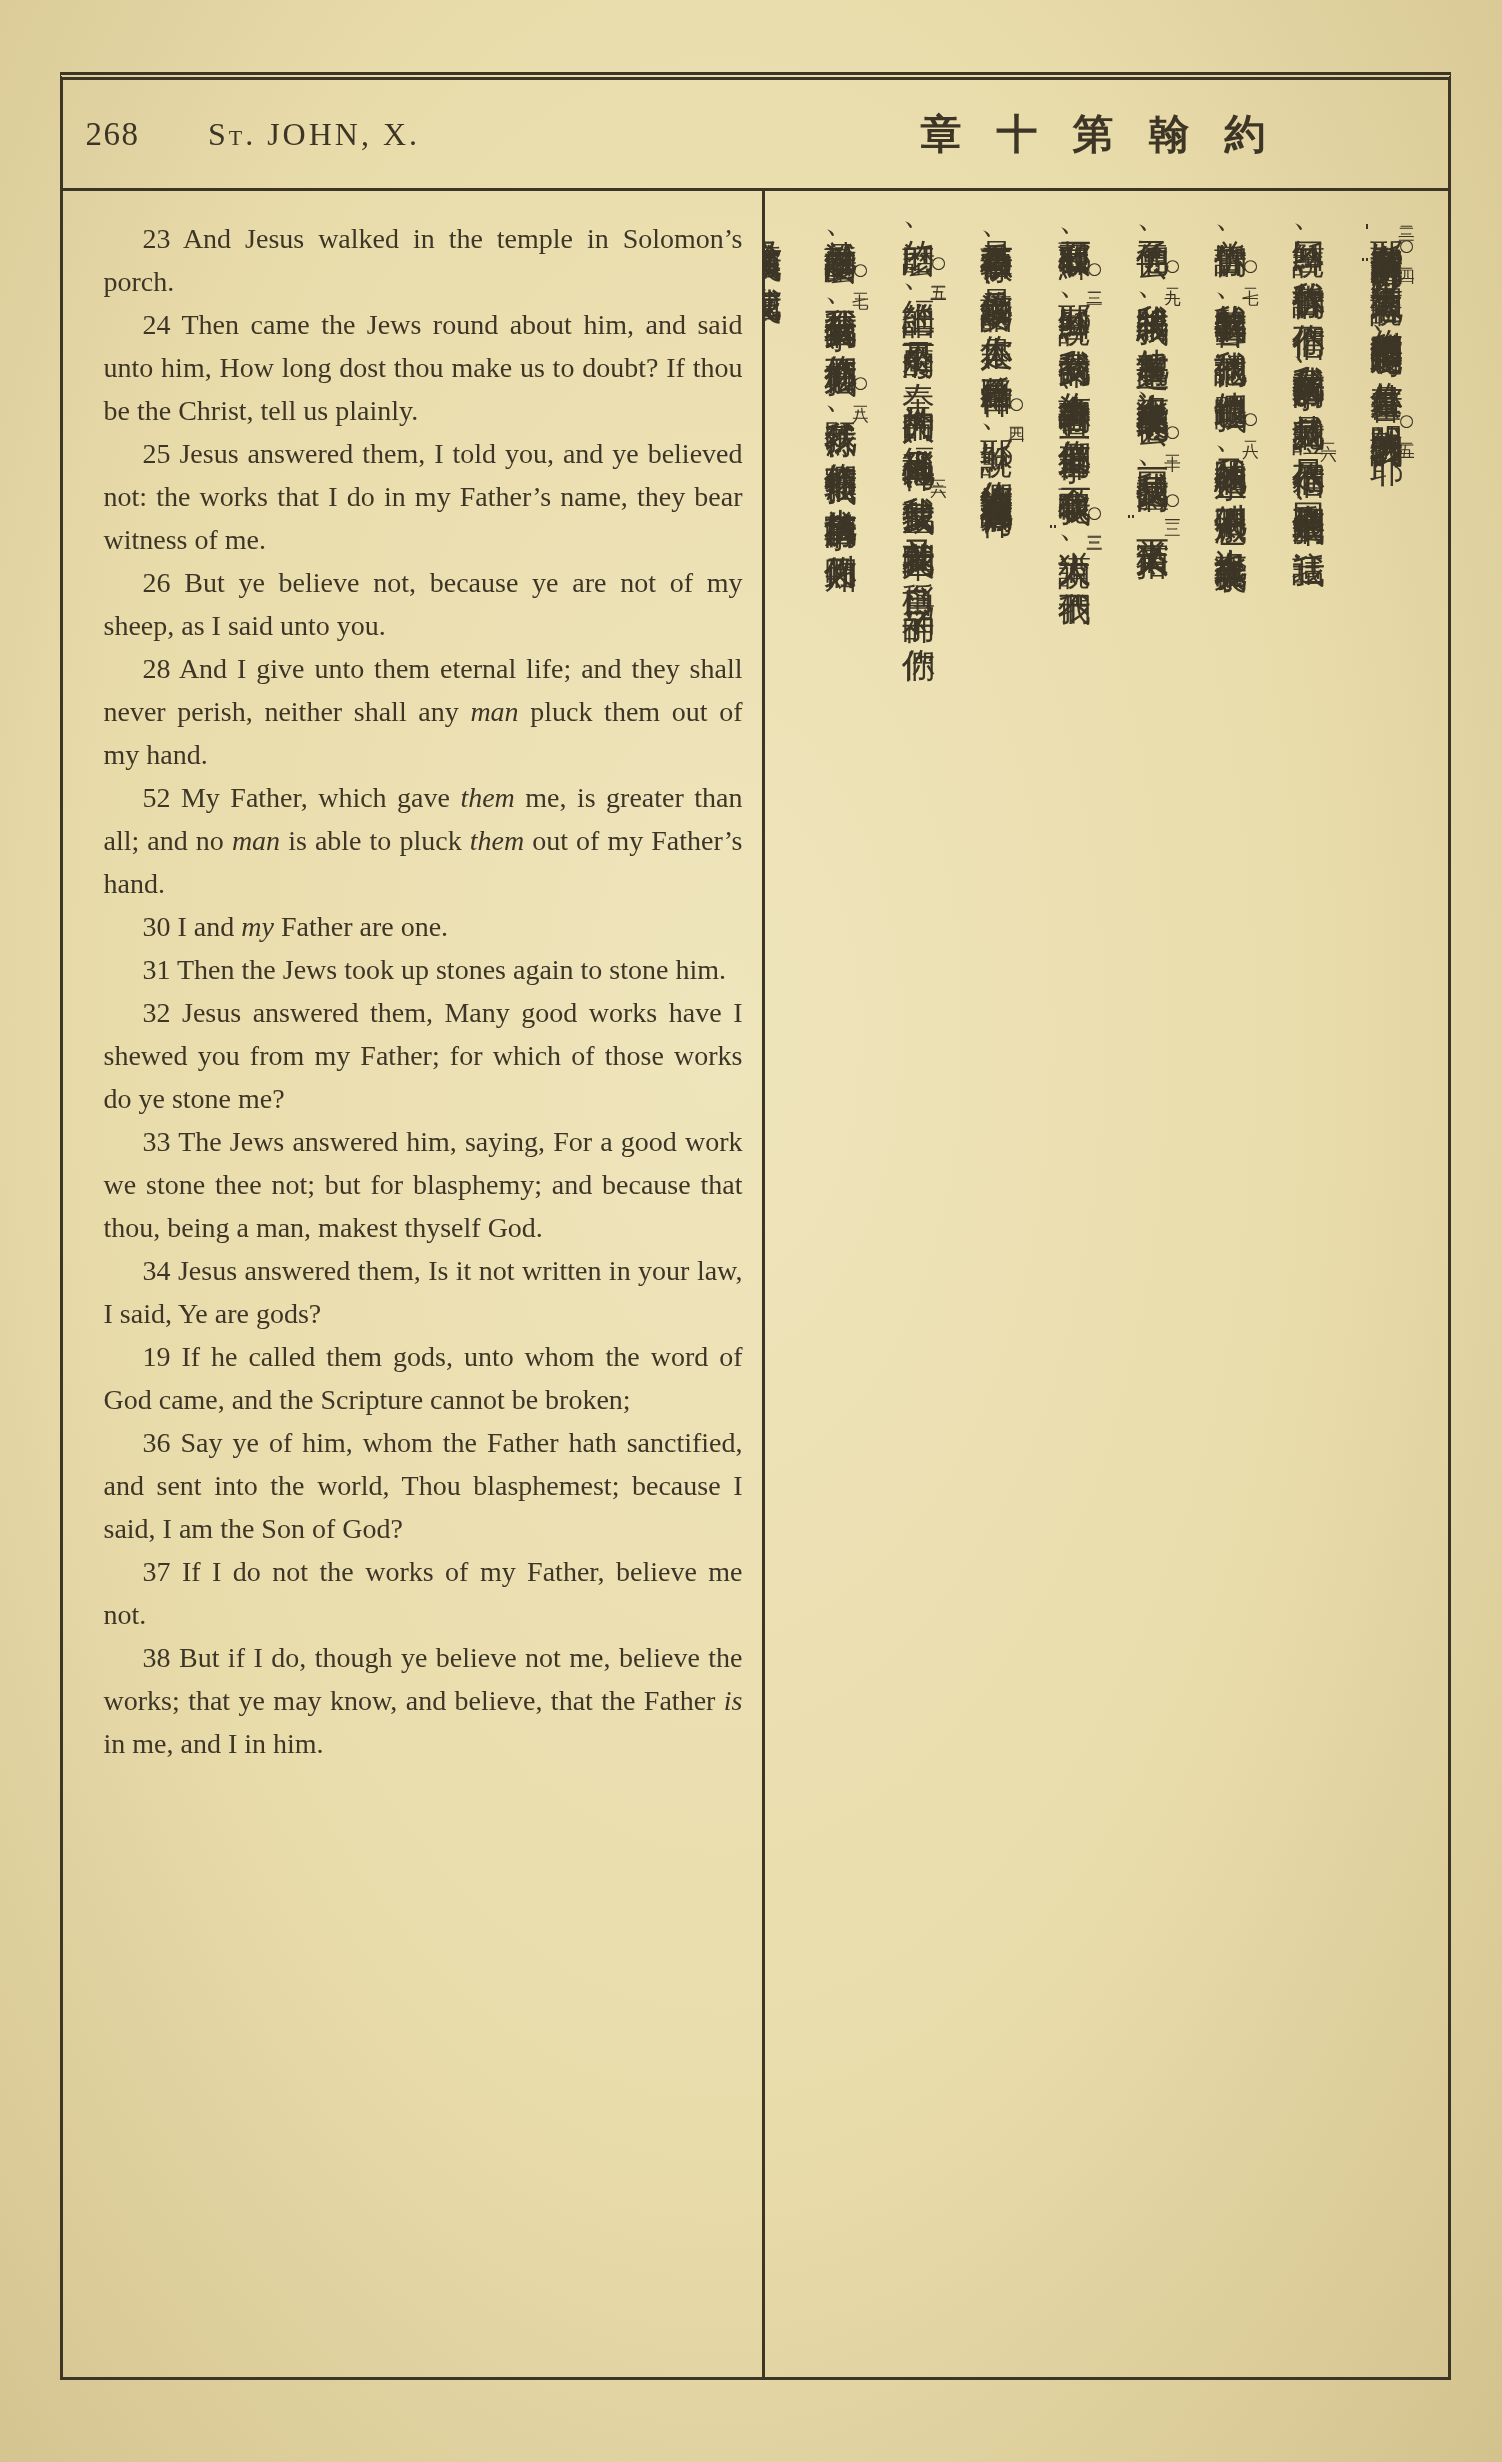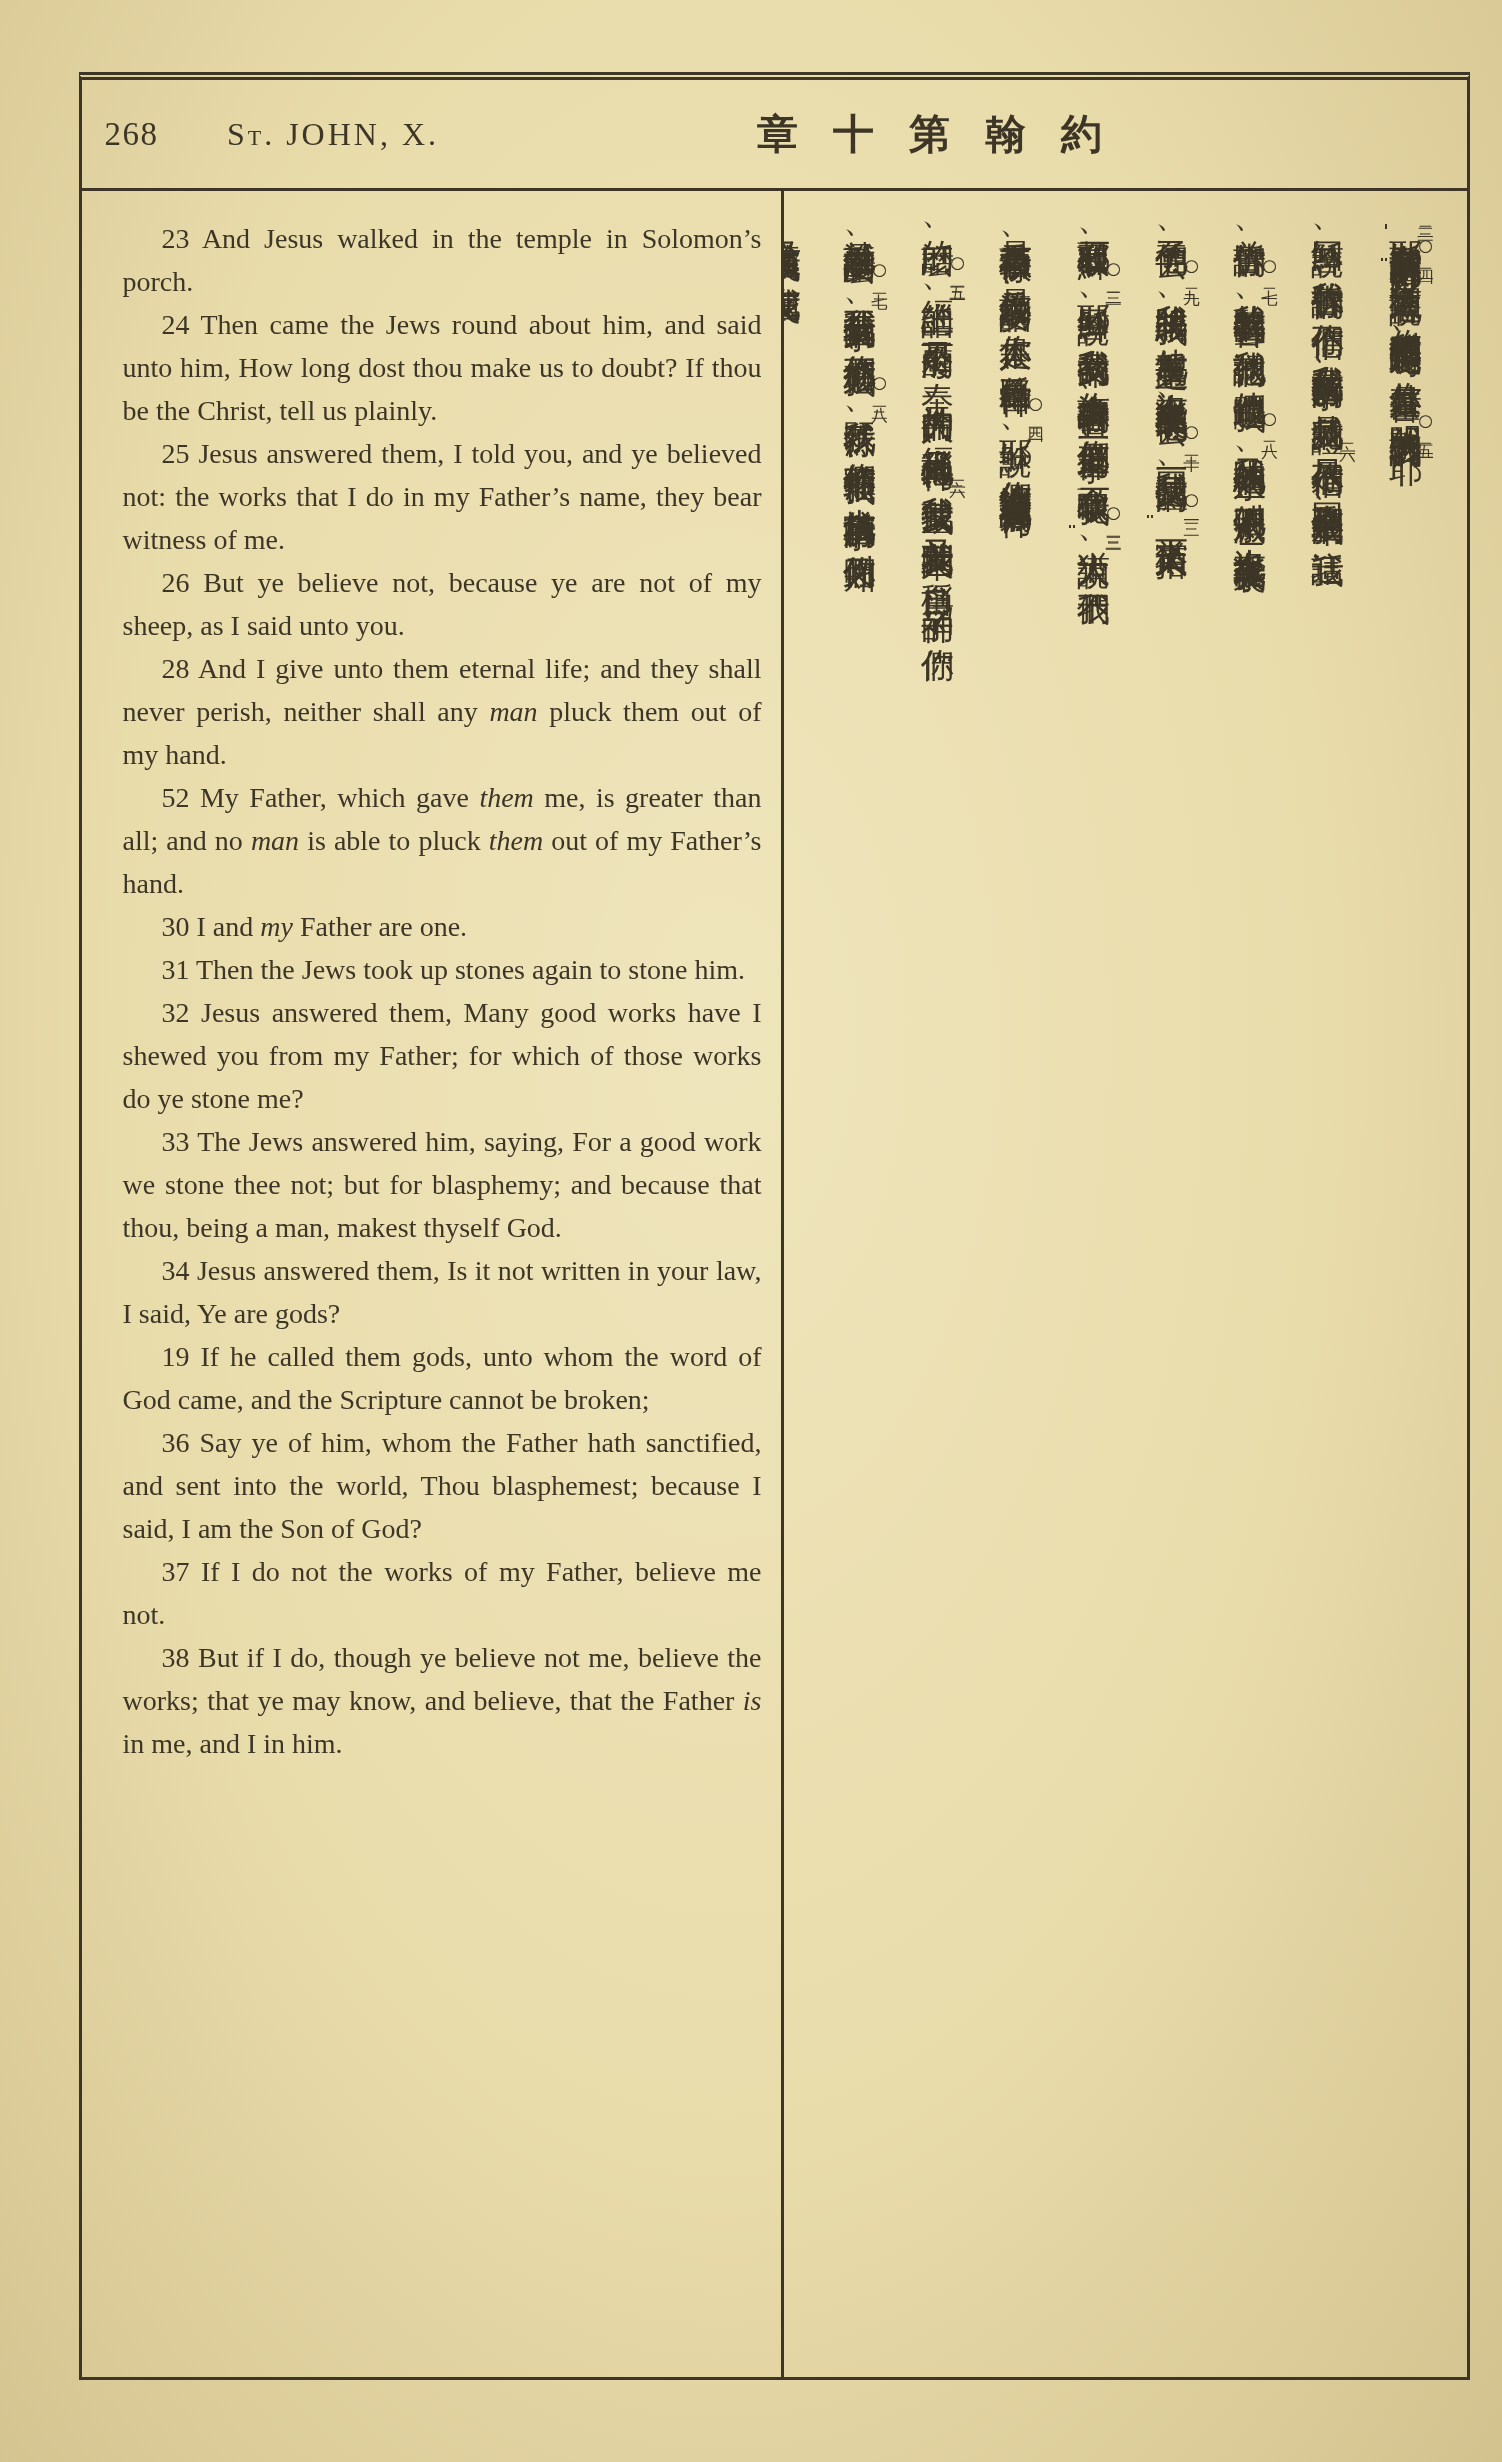--- a/index.html
+++ b/index.html
@@ -10,21 +10,21 @@
   }
   html,body{margin:0;padding:0;}
   body{
     width:1502px;height:2462px;position:relative;
     font-family:"Liberation Serif","DejaVu Serif",serif;
     color:var(--ink);
     background:radial-gradient(ellipse at 48% 42%, var(--paper-light) 0%, var(--paper) 55%, var(--paper-dark) 100%);
     overflow:hidden;
   }
   .frame{
-    position:absolute;left:79px;top:72px;width:1391px;height:2308px;
+    position:absolute;left:60px;top:72px;width:1391px;height:2308px;
     box-sizing:border-box;
     border:3px solid var(--ink);
     border-top:8.3px double var(--ink);
     display:flex;flex-direction:column;
   }
   
   .header{
     height:111px;flex:0 0 111px;
     border-bottom:3px solid var(--ink);
     display:flex;box-sizing:border-box;
@@ -36,21 +36,21 @@
   .page-number{
     position:absolute;left:22.5px;top:50%;transform:translateY(-50%);
     font-size:33px;letter-spacing:1.5px;
   }
   .running-title{
     font-size:32px;letter-spacing:3px;
     font-variant:small-caps;
     padding-right:173px;
   }
   .header-right{
-    flex:1;display:flex;align-items:center;justify-content:flex-start;font-family:Liberation Mono, monospace;
+    flex:1;display:flex;align-items:center;justify-content:center;font-family:Liberation Mono, monospace;
   }
   .cn-title{
     font-size:41px;letter-spacing:35px;margin-right:-35px;
     font-weight:bold;
   }
   
   .page-body{flex:1;display:flex;min-height:0;}
   .english-cell{
     width:675px;flex:0 0 675px;box-sizing:border-box;
     padding:25.5px 19.5px 13.5px 16.5px;

